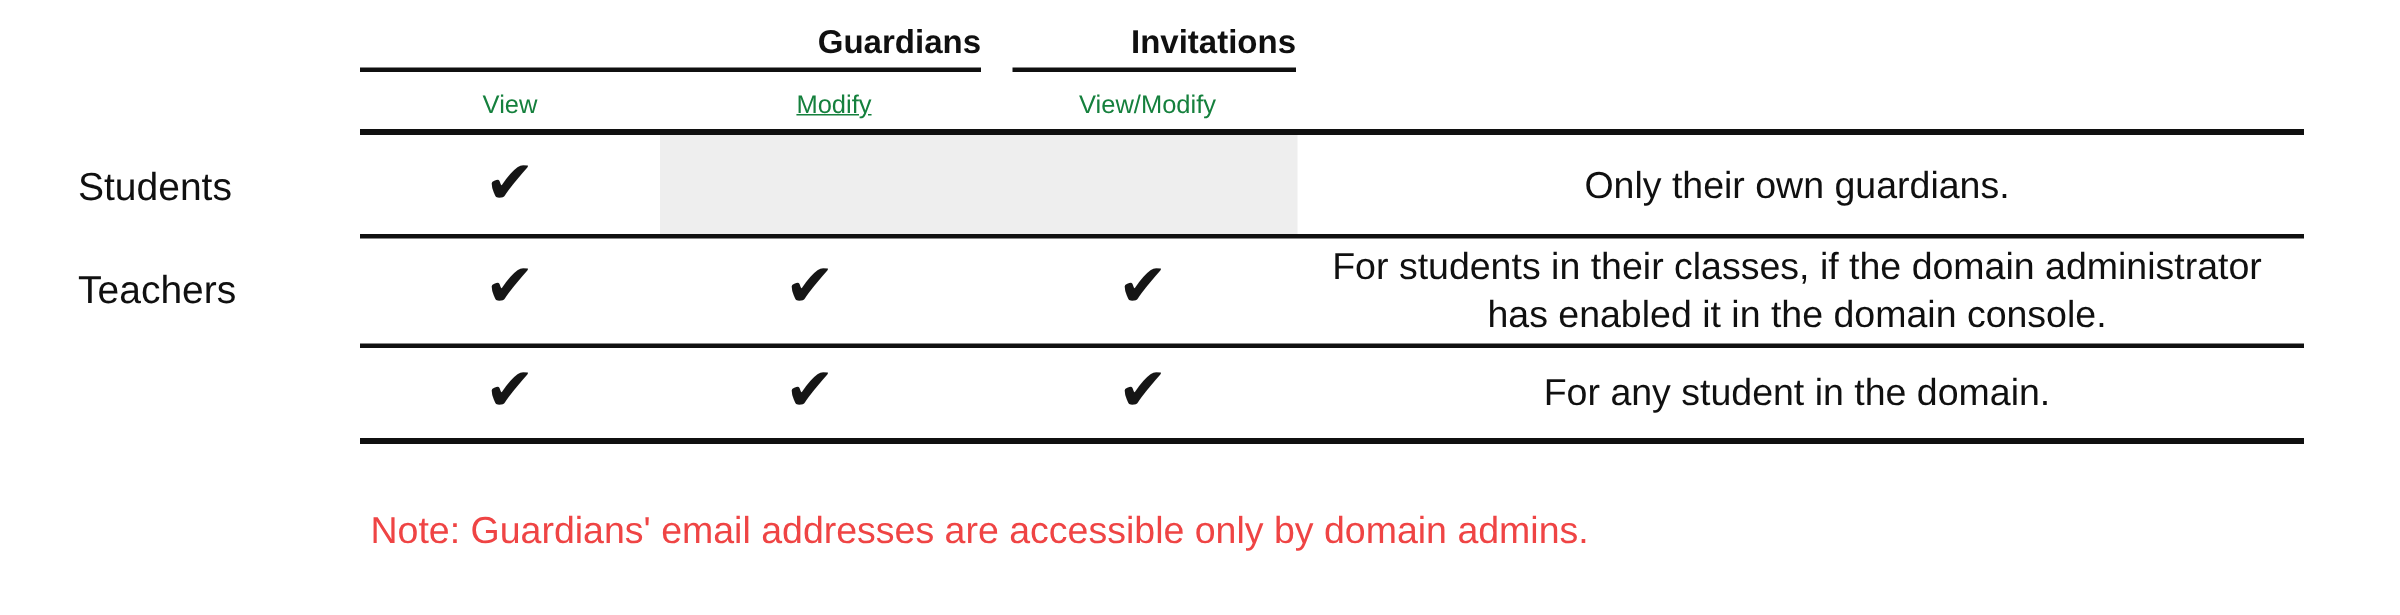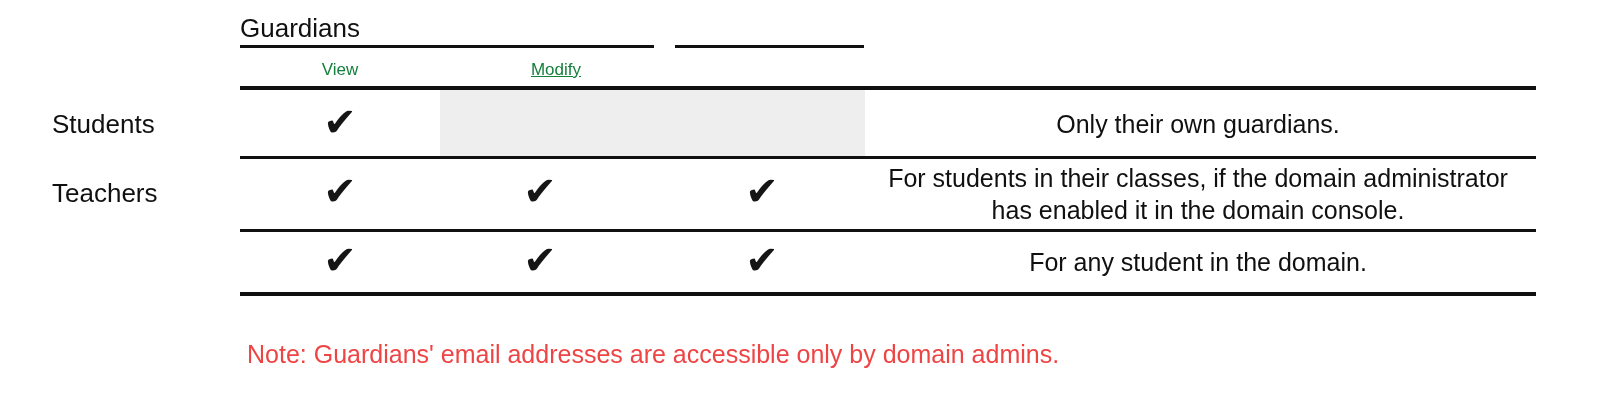--- a/index.html
+++ b/index.html
@@ -20,25 +20,26 @@
   .stage {
     position: absolute;
     left: 0; top: 0;
     width: 1600px;
     height: 410px;
   }
 
   
   .group-label {
     position: absolute;
-    font-size: 26px;
+    font-size: 22px;
     line-height: 30px;
-    text-align: left;
+    text-align: right;
     white-space: nowrap;
     color: #101010;
+    font-weight: bold;
   }
   .group-guardians { left: 240px; top: 13px; width: 414px; }
   .group-invitations { left: 675px; top: 13px; width: 189px; }
 
   .group-rule {
     position: absolute;
     height: 3px;
     background: #101010;
     top: 45px;
   }
@@ -140,26 +141,28 @@
     white-space: nowrap;
     color: #ef4444;
   }
 </style>
 </head>
 <body>
 
 <div class="stage">
 
   <div class="group-label group-guardians">Guardians</div>
+  <div class="group-label group-invitations">Invitations</div>
 
   <div class="group-rule group-rule-guardians"></div>
   <div class="group-rule group-rule-invitations"></div>
 
   <div class="col-label col-view">View</div>
   <div class="col-label col-modify">Modify</div>
+  <div class="col-label col-vm">View/Modify</div>
 
   <div class="rule rule-top"></div>
   <div class="rule rule-r1"></div>
   <div class="rule rule-r2"></div>
   <div class="rule rule-bottom"></div>
 
   <div class="shade"></div>
 
   <div class="row-label row-label-1">Teachers</div>
   <div class="row-label row-label-0">Students</div>

